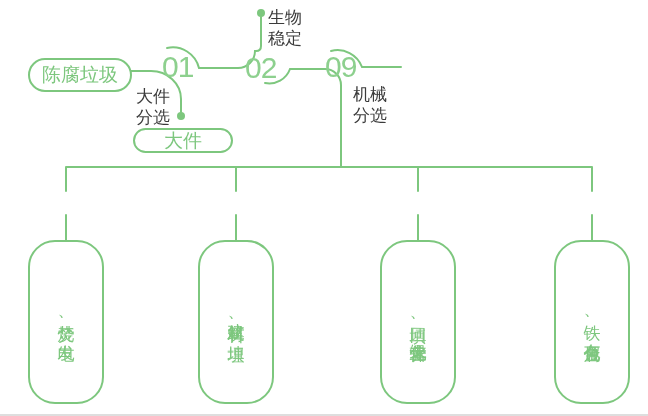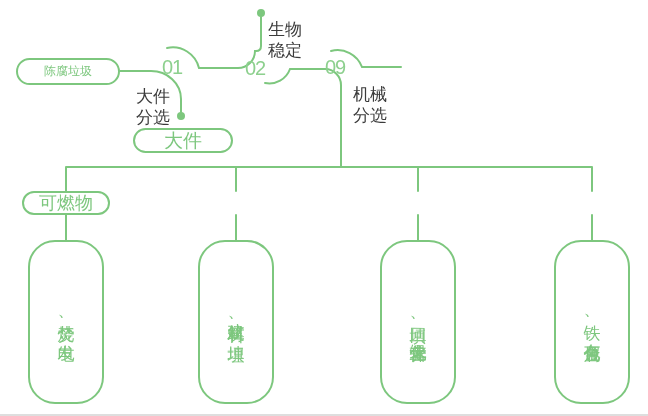--- a/index.html
+++ b/index.html
@@ -7,42 +7,42 @@
     position:relative;width:648px;height:416px;background:#ffffff;overflow:hidden;
     font-family:"Liberation Sans","DejaVu Sans",sans-serif;
     --g:#7dc77e; --gl:#8dd08e; --dk:#3b3b3b;
   }
   svg.lines{position:absolute;left:0;top:0;width:648px;height:416px;}
   .pill{
     position:absolute;box-sizing:border-box;border:2px solid var(--g);border-radius:999px;
     color:var(--g);background:#fff;display:flex;align-items:center;justify-content:center;
     white-space:nowrap;
   }
-  .src{left:16px;top:58px;width:104px;height:27px;font-size:12px;}
+  .src{left:28px;top:58px;width:104px;height:34px;font-size:19px;}
   .bulky{left:133px;top:128px;width:100px;height:25px;font-size:19px;}
   .cat{top:191px;height:24px;width:88px;font-size:18px;}
   .cat.c1{left:22px}.cat.c2{left:192px}.cat.c3{left:374px}.cat.c4{left:548px}
   .obox{
     position:absolute;box-sizing:border-box;top:240px;width:76px;height:164px;
     border:2px solid var(--g);border-radius:27px;background:#fff;
     display:flex;align-items:center;justify-content:center;
   }
   .obox.c1{left:28px}.obox.c2{left:198px}.obox.c3{left:380px}.obox.c4{left:554px}
   .vtext{
     writing-mode:vertical-rl;color:var(--g);font-size:17px;letter-spacing:1px;line-height:1;
   }
   .obox.c3 .vtext{letter-spacing:0;}
   .num{
-    position:absolute;color:var(--gl);font-size:20px;line-height:30px;font-weight:300;
+    position:absolute;color:var(--gl);font-size:30px;line-height:30px;font-weight:300;
     letter-spacing:-1px;
   }
   .n1{left:162px;top:52px}.n2{left:245px;top:53px}.n3{left:325px;top:52px}
   .dlabel{position:absolute;color:var(--dk);font-size:17px;line-height:21px;}
   .dlabel span{display:block;}
-  .bio{left:268px;top:19px}
+  .bio{left:268px;top:7px}
   .blk{left:136px;top:86px}
   .mech{left:353px;top:84px}
   .bottom-edge{position:absolute;left:0;bottom:0;width:648px;height:2px;background:#dedede;}
 </style>
 </head>
 <body>
 
 <div class="stage">
 
   <svg class="lines" viewBox="0 0 648 416" fill="none" stroke="#7dc77e" stroke-width="2" stroke-linecap="round">
@@ -75,23 +75,20 @@
   </div>
   <div class="dlabel mech">
     <span>机械</span>
     <span>分选</span>
   </div>
 
   <div class="pill bulky">
     <span>大件</span>
   </div>
 
-  <div class="pill cat c1">
-    <span>可燃物</span>
-  </div>
 
   <div class="obox c1">
     <span class="vtext">焚烧、发电</span>
   </div>
   <div class="obox c2">
     <span class="vtext">建筑材料、填埋</span>
   </div>
   <div class="obox c3">
     <span class="vtext">回填、绿化营养土</span>
   </div>

